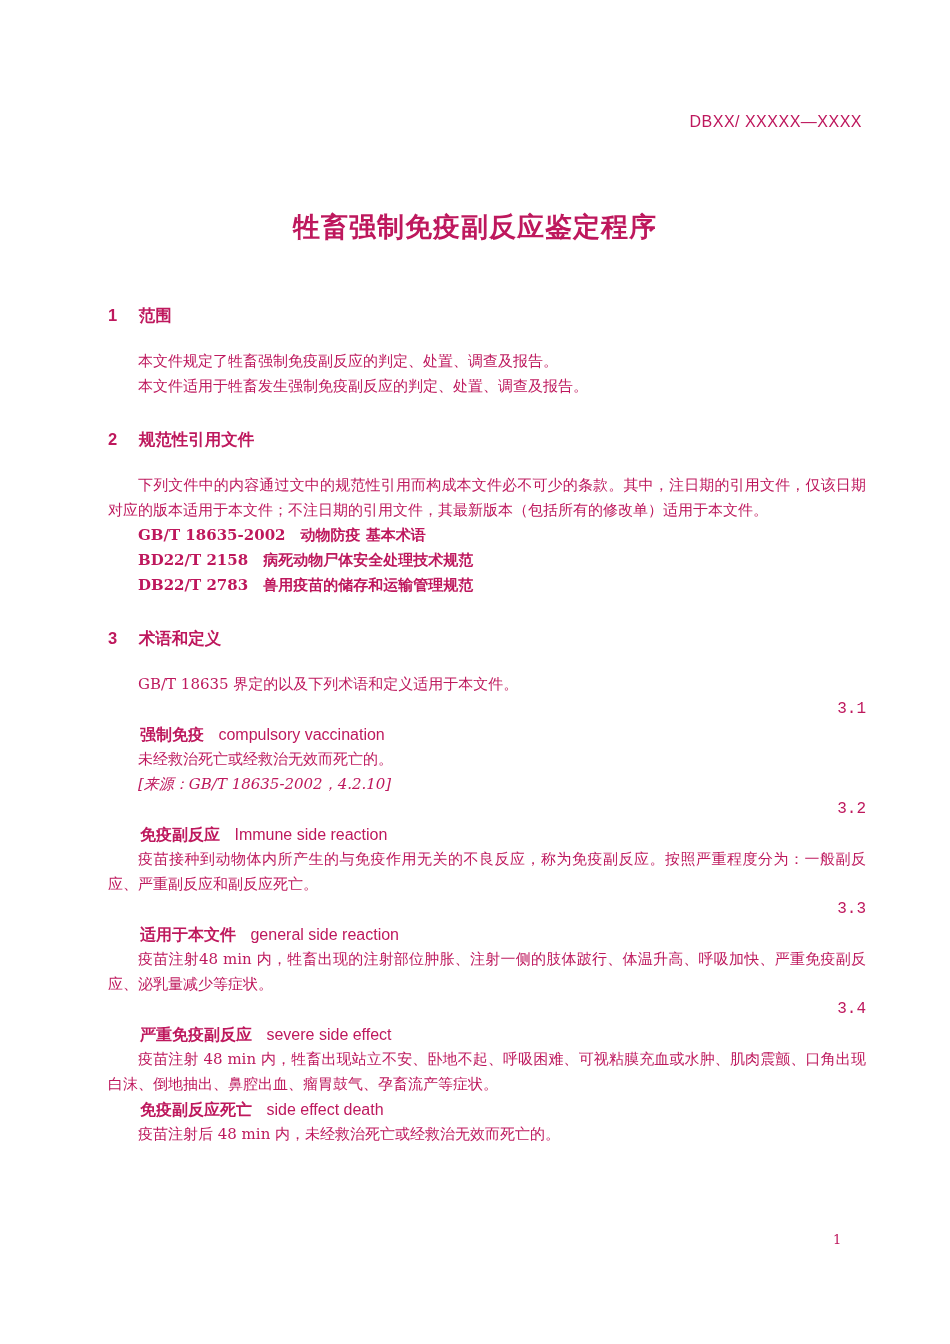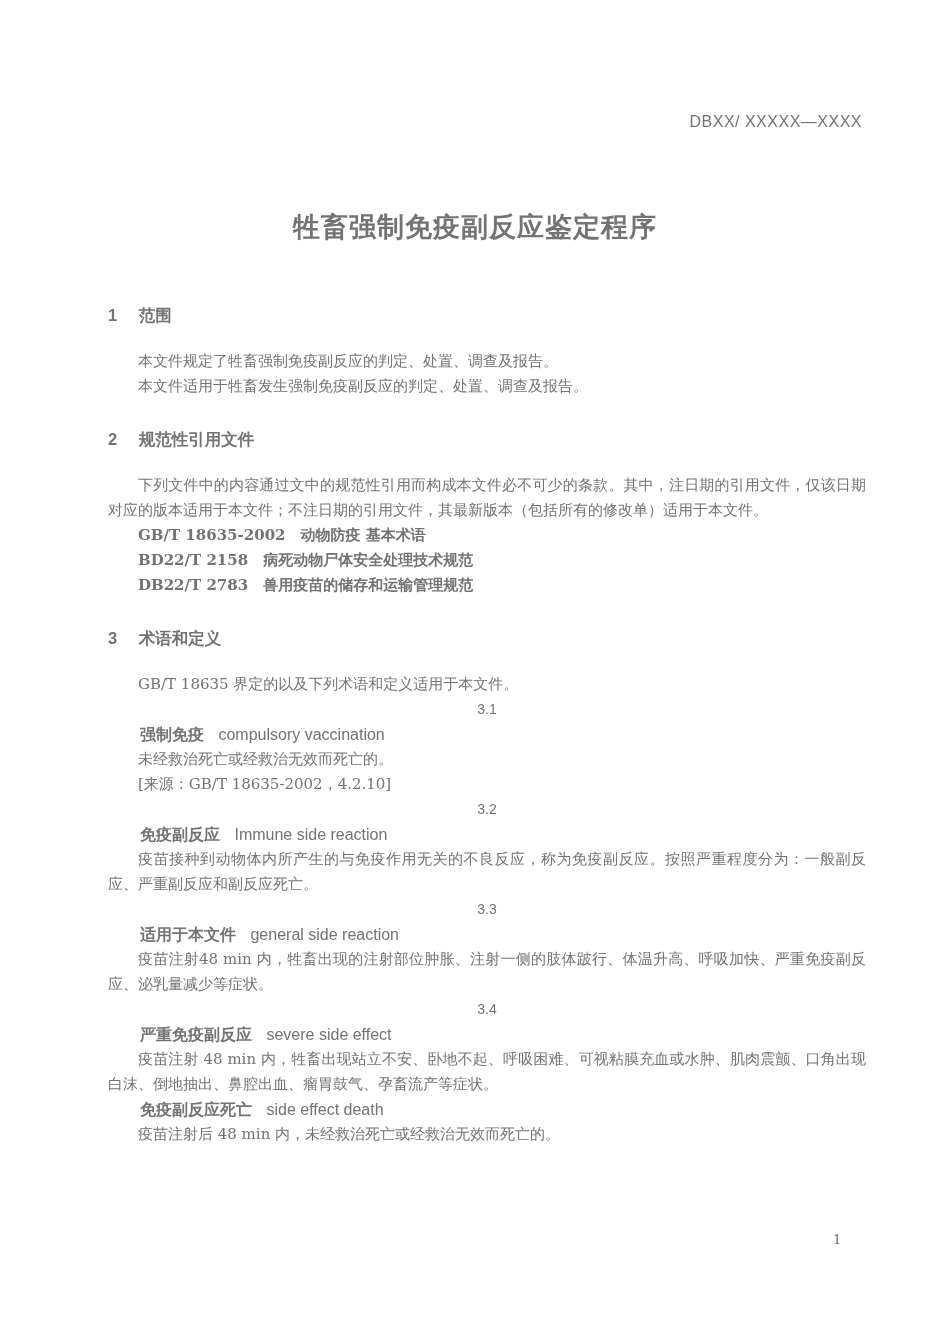--- a/index.html
+++ b/index.html
@@ -2,21 +2,21 @@
 <html><head>
 <meta charset="utf-8">
 <style>
   html, body { margin: 0; padding: 0; background: #e8e8e8; }
   .page {
     position: relative;
     width: 950px;
     height: 1344px;
     margin: 0 auto;
     background: #ffffff;
-    color: #737373;
+    color: #be185d;
     overflow: hidden;
   }
   .header-code {
     position: absolute;
     top: 113px;
     right: 88px;
     font-family: "Liberation Sans", sans-serif;
     font-size: 16px;
     letter-spacing: 0.5px;
     font-weight: 500;
@@ -58,38 +58,39 @@
     margin: 0;
     text-indent: 2em;
   }
   .ref-line {
     margin: 0;
     text-indent: 2em;
     text-align: left;
     font-weight: bold;
   }
   .term-num {
-    font-family: Liberation Sans, sans-serif;
-    font-size: 14px;
+    font-family: Liberation Mono, monospace;
+    font-size: 16px;
     line-height: 25px;
-    text-align: center;
+    text-align: right;
   }
   .term-line {
     margin: 0 0 0 2em;
     font-family: "Liberation Sans", sans-serif;
     font-size: 16px;
     line-height: 25px;
     text-align: left;
   }
   .term-cn { font-weight: bold; }
   .term-en { font-weight: normal; margin-left: 10px; text-align: right; }
   .source-line {
     margin: 0;
     text-indent: 2em;
     text-align: left;
+    font-style: italic;
   }
   .page-number {
     position: absolute;
     top: 1232px;
     left: 833px;
     font-family: "DejaVu Serif", serif;
     font-size: 13px;
   }
 </style>
 </head>

